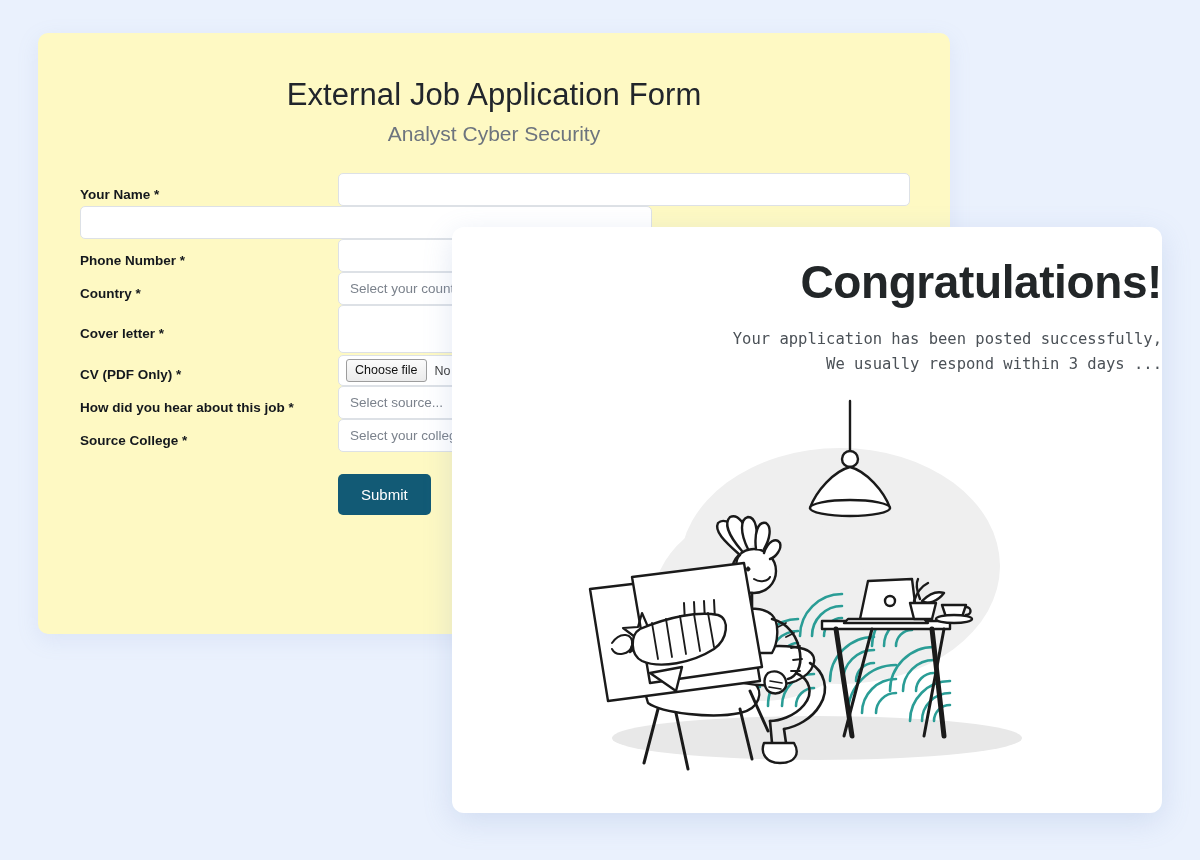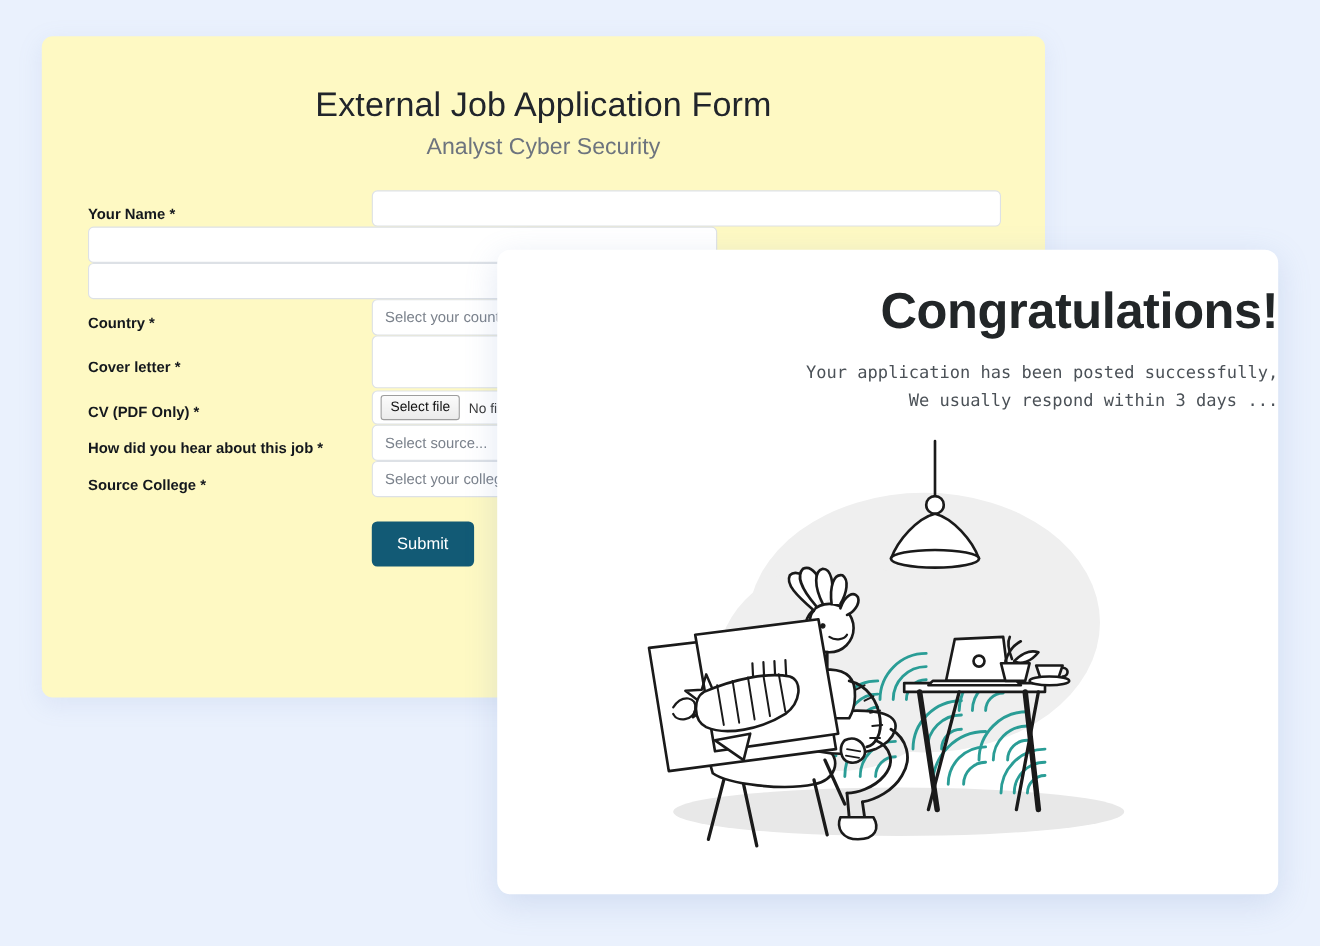--- a/index.html
+++ b/index.html
@@ -178,20 +178,21 @@
       </div>
     </div>
 
     <div class="form-row">
       <div class="form-control">
         <input class="txt-input" type="text" placeholder="" style="">
       </div>
     </div>
 
     <div class="form-row">
+      <div class="form-label">Phone Number *</div>
       <div class="form-control">
         <input class="txt-input" type="text" placeholder="" style="">
       </div>
     </div>
 
     <div class="form-row">
       <div class="form-label">Country *</div>
       <div class="form-control">
         <input class="txt-input sel-input" type="text" readonly="" value="Select your country" style="">
       </div>
@@ -201,21 +202,21 @@
       <div class="form-label">Cover letter *</div>
       <div class="form-control">
         <textarea class="txt-input txt-area" placeholder="" style=""></textarea>
       </div>
     </div>
 
     <div class="form-row">
       <div class="form-label">CV (PDF Only) *</div>
       <div class="form-control file-row">
         <div class="file-box">
-          <span class="file-btn">Select file</span>
+          <span class="file-btn">Choose file</span>
           <span class="file-name">No file chosen</span>
         </div>
       </div>
     </div>
 
     <div class="form-row">
       <div class="form-label">How did you hear about this job *</div>
       <div class="form-control">
         <input class="txt-input sel-input" type="text" readonly="" value="Select source..." style="">
       </div>

